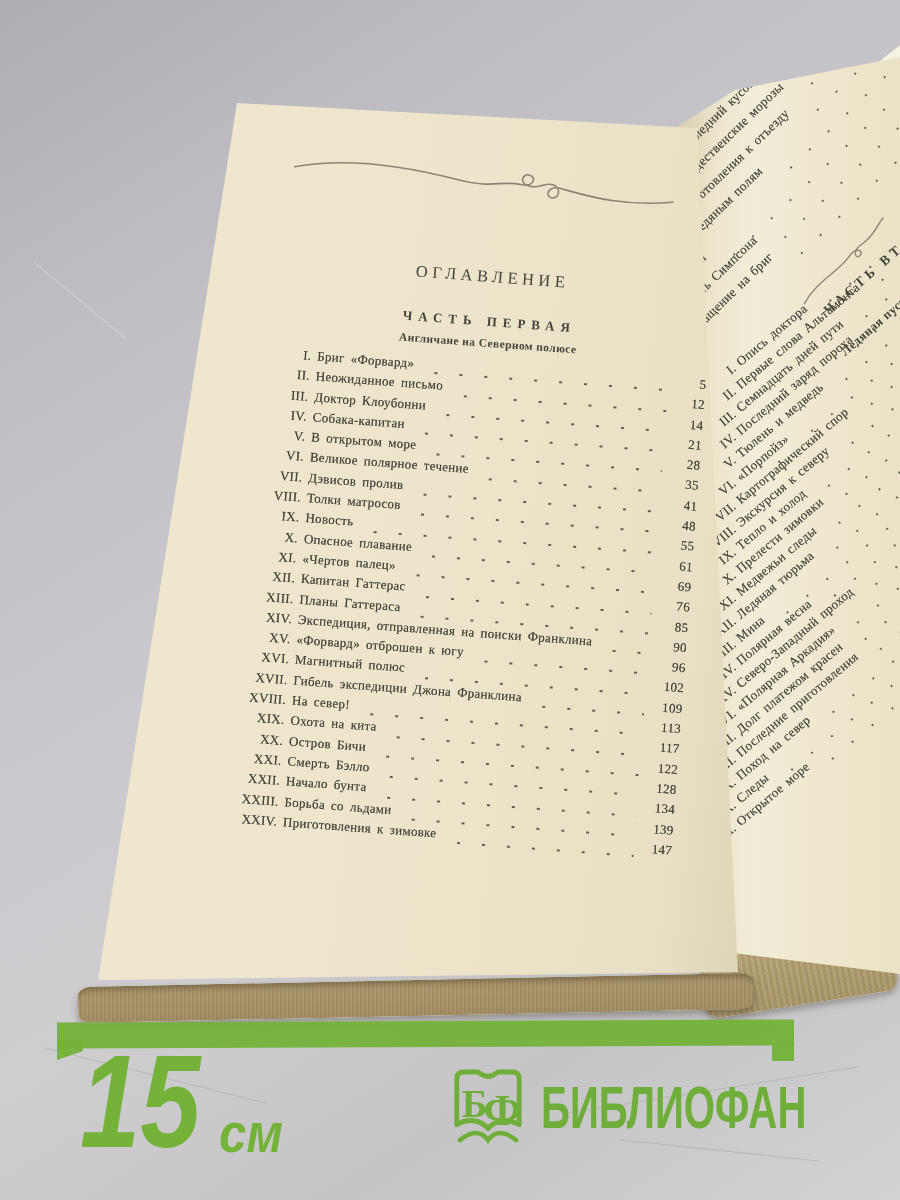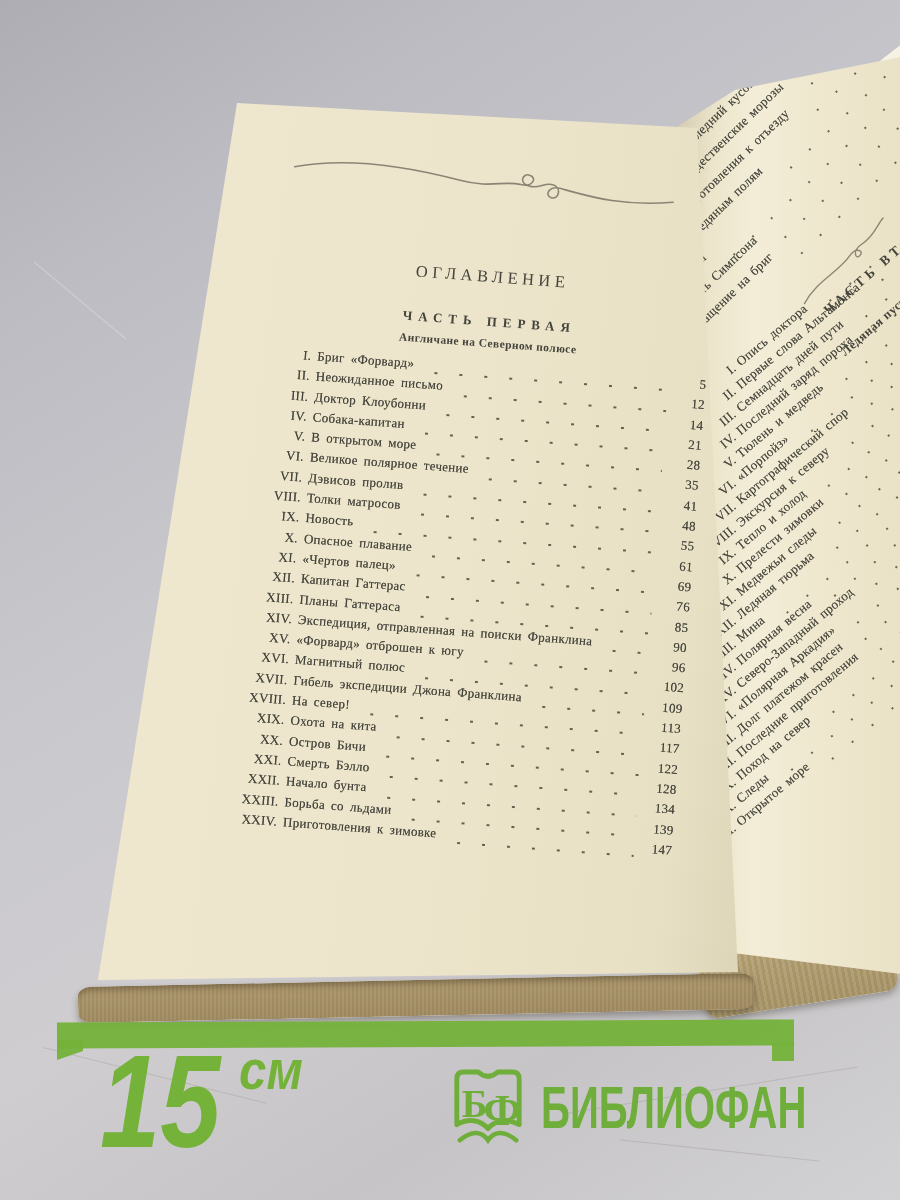--- a/index.html
+++ b/index.html
@@ -68,21 +68,21 @@
     background-image:radial-gradient(circle,rgba(72,70,58,.85) 1.1px,transparent 1.5px);
     background-size:25px 6px;background-repeat:repeat-x;background-position:0 1px;}
   .toc .pg{flex:0 0 32px;text-align:right;}
 
   
   .ruler-bar{position:absolute;left:57px;top:1021px;width:737px;height:26px;
     background:#74b23a;transform:rotate(-.25deg);opacity:.95;}
   .ruler-cap-left{position:absolute;left:57px;top:1040px;width:26px;height:20px;background:#74b23a;opacity:.95;
     clip-path:polygon(0 0,100% 0,100% 55%,0 100%);}
   .ruler-cap-right{position:absolute;left:772px;top:1043px;width:22px;height:18px;background:#74b23a;opacity:.95;}
-  .size-label{position:absolute;left:100px;top:1048px;display:flex;
+  .size-label{position:absolute;left:80px;top:1048px;display:flex;align-items:flex-end;
     color:#74b23a;font-family:"Liberation Sans","DejaVu Sans",sans-serif;font-style:italic;font-weight:bold;}
   .size-label .val{font-size:132px;line-height:.82;transform:scaleX(.82);transform-origin:left bottom;}
   .size-label .unit{font-size:56px;line-height:.8;margin-left:-8px;transform:scaleX(.88);transform-origin:left bottom;}
 
   
   .logo{position:absolute;left:449px;top:1064px;display:flex;align-items:flex-start;color:#6fae3a;}
   .logo-name{font-family:"Liberation Sans","DejaVu Sans",sans-serif;font-weight:bold;font-size:60px;
     line-height:1;margin-left:14px;margin-top:14px;letter-spacing:0;transform:scaleX(.67);transform-origin:left top;
     white-space:nowrap;}
 </style>

